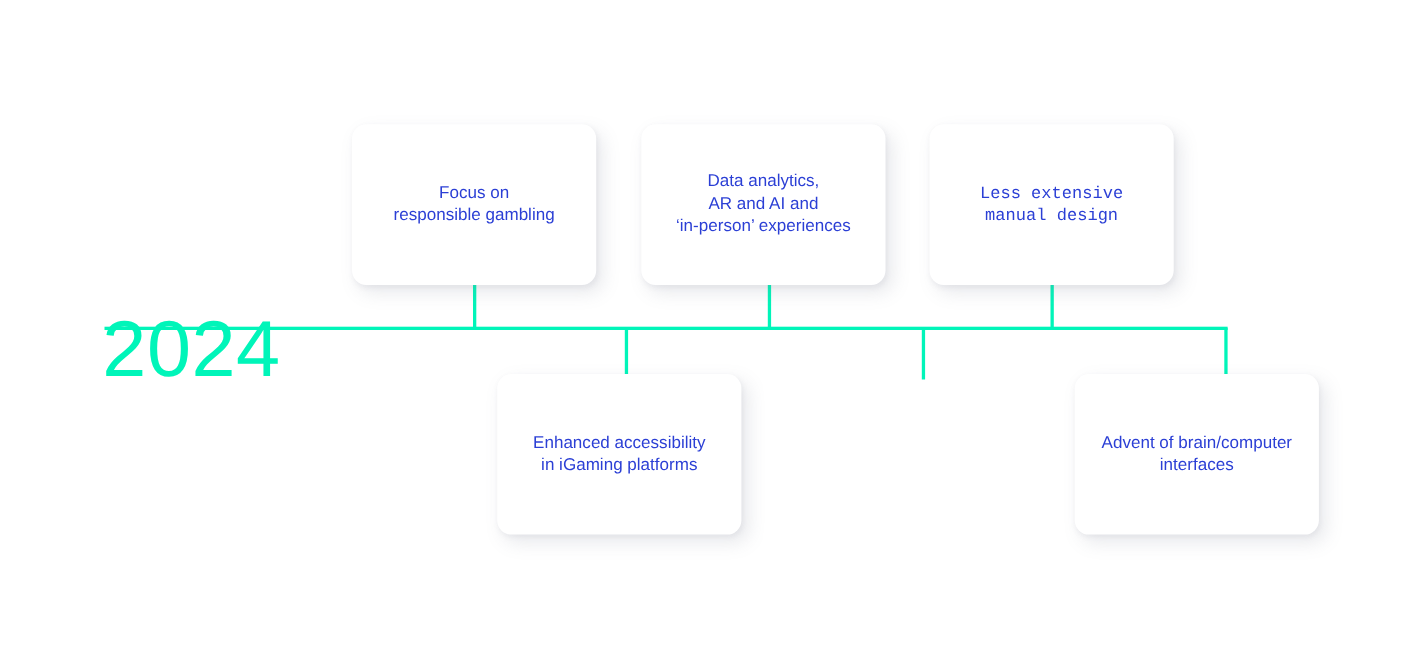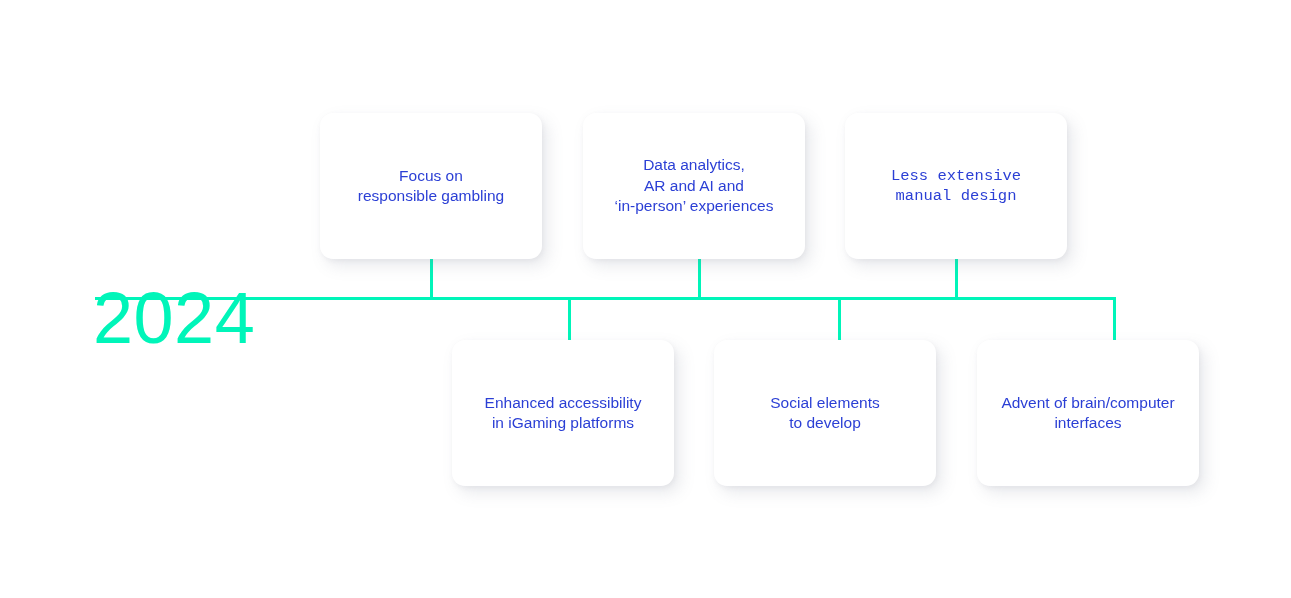--- a/index.html
+++ b/index.html
@@ -112,23 +112,19 @@
   <div class="card row-top" style="left:845px;font-family:Liberation Mono, monospace;">
     <div class="card-text">Less extensive
 manual design</div>
   </div>
 
   <div class="card row-bottom" style="left:452px;align-items:center;">
     <div class="card-text">Enhanced accessibility
 in iGaming platforms</div>
   </div>
 
-  <div class="card row-bottom" style="left:714px;">
-    <div class="card-text">Social elements
-to develop</div>
-  </div>
 
   <div class="card row-bottom" style="left:977px;justify-content:center;">
     <div class="card-text">Advent of brain/computer
 interfaces</div>
   </div>
 
 </div>
 
 </body></html>

